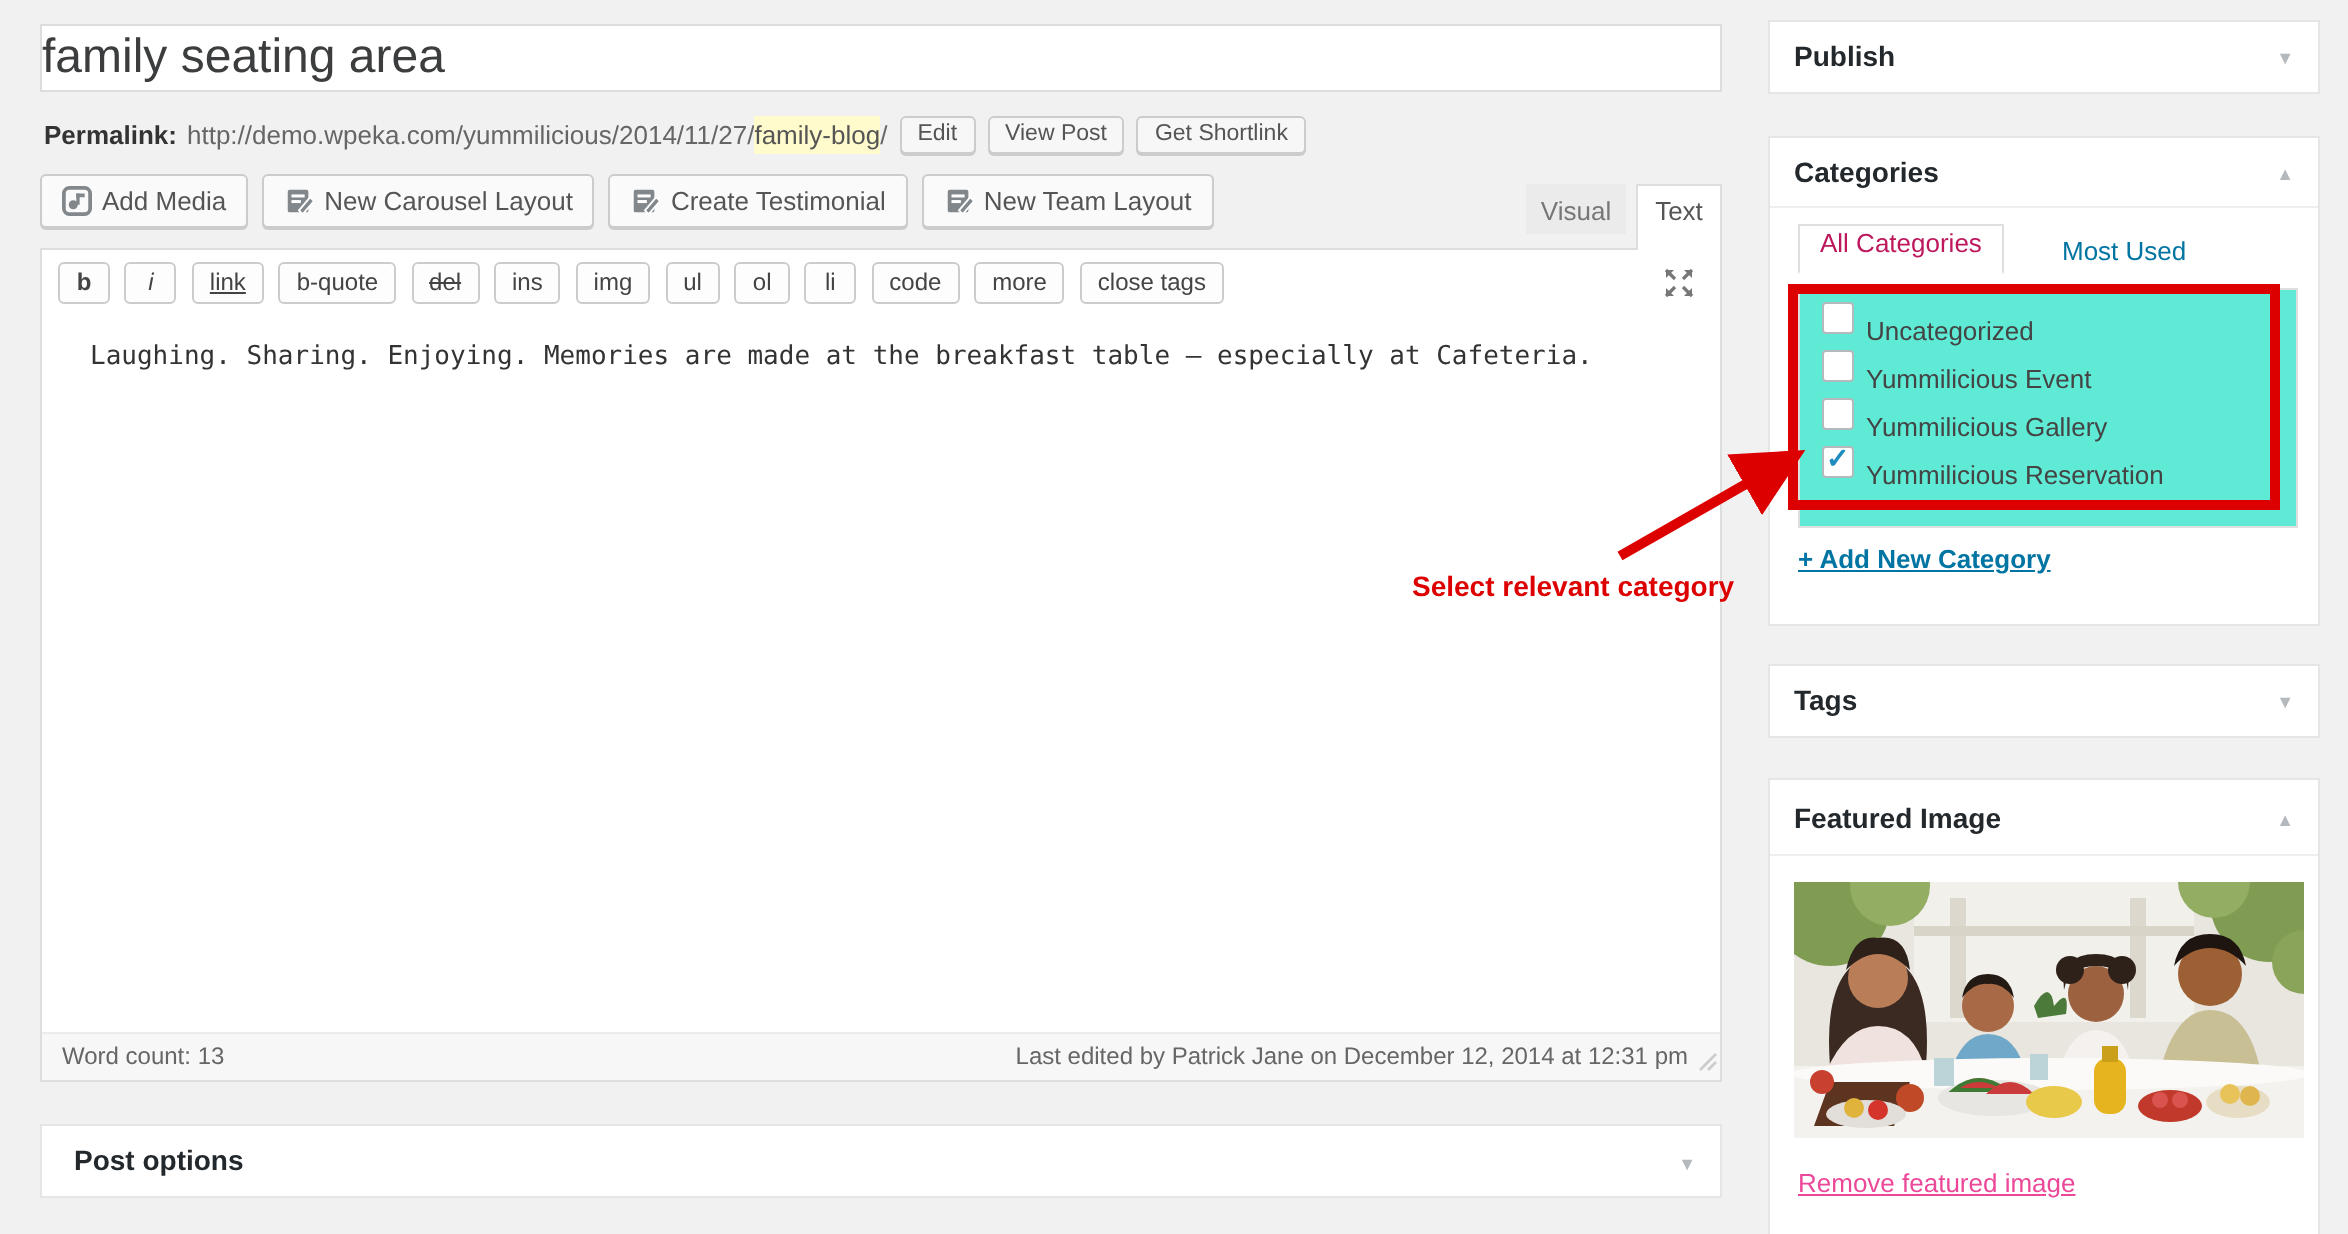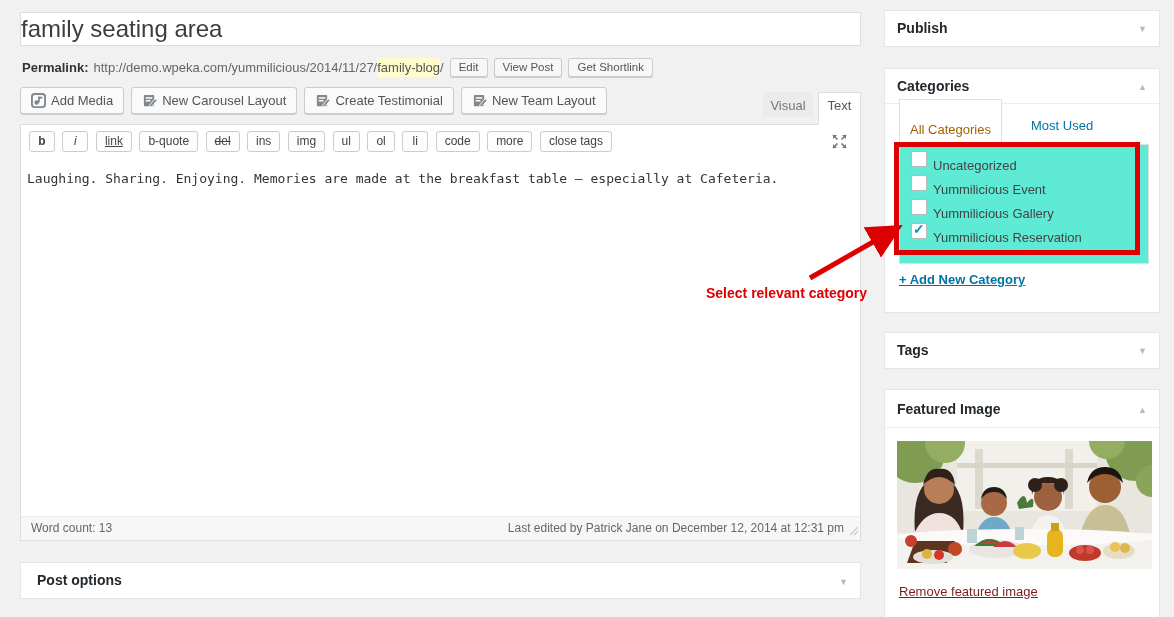--- a/index.html
+++ b/index.html
@@ -74,21 +74,21 @@
   }
   .qt-b { font-weight:bold; }
   .qt-i { font-style:italic; }
   .qt-link { text-decoration:underline; }
   .qt-del { text-decoration:line-through; }
   #fullscreen-icon { position:absolute; right:12px; top:8px; cursor:pointer; }
   #editor-textarea {
     position:absolute; left:0; top:34px; width:839px; height:357px;
     border:none; outline:none; resize:none;
     font-family:"DejaVu Sans Mono", monospace;
-    font-size:13px; color:#333; padding:10px 6px; line-height:19px;
+    font-size:13px; color:#333; padding:10px 24px; line-height:19px;
     background:#fff;
   }
   #editor-statusbar {
     position:absolute; left:0; bottom:0; width:839px; height:24px;
     background:#f7f7f7; border-top:1px solid #ececec;
     font-size:12px; color:#666;
   }
   #word-count { position:absolute; left:10px; top:4px; }
   #last-edited { position:absolute; right:16px; top:4px; }
   #resize-handle { position:absolute; right:1px; bottom:1px; cursor:nwse-resize; }
@@ -111,23 +111,23 @@
   .toggle {
     position:absolute; right:12px; top:13px;
     font-size:9px; color:#b4b9be; cursor:pointer;
   }
   #publish-panel { top:10px; height:37px; }
   #tags-panel { top:332px; height:37px; }
 
   #categories-panel { top:68px; height:245px; }
   #categories-panel .panel-header { border-bottom:1px solid #eee; }
   #tab-all-categories {
-    position:absolute; left:14px; top:30px; z-index:2;
+    position:absolute; left:14px; top:43px; z-index:2;
     background:#fff; border:1px solid #dfdfdf; border-bottom-color:#fff;
-    padding:22px 10px 7px; font-size:13px; color:#a16207; cursor:pointer;
+    padding:1px 10px 7px; font-size:13px; color:#be185d; cursor:pointer;
   }
   #tab-most-used {
     position:absolute; left:146px; top:49px;
     font-size:13px; color:#0074a2; cursor:pointer; text-decoration:none;
   }
   #category-list-box {
     position:absolute; left:14px; top:75px; width:250px; height:120px;
     border:1px solid #dfdfdf; background:#5eead4; z-index:1;padding-left:28px;
   }
   .cat-row { position:absolute; left:0; width:100%; height:24px; }
@@ -150,21 +150,21 @@
     text-decoration:underline; cursor:pointer;
   }
 
   #featured-panel { top:389px; height:229px; }
   #featured-panel .panel-header { height:38px; border-bottom:1px solid #eee; }
   #featured-panel .panel-header .panel-title { line-height:38px; }
   #featured-panel .toggle { top:15px; }
   #featured-image { position:absolute; left:12px; top:51px; width:255px; height:128px; cursor:pointer; }
   #remove-featured {
     position:absolute; left:14px; top:194px;
-    font-size:13px; color:#7f1d1d; text-decoration:underline; cursor:pointer;
+    font-size:13px; color:#ec4899; text-decoration:underline; cursor:pointer;
   }
 
   
   #annotation-box {
     left:894px; top:142px; width:246px; height:113px;
     border:5px solid #dd0000; z-index:6; pointer-events:none;
   }
   #annotation-arrow { left:778px; top:212px; z-index:6; pointer-events:none; }
   #annotation-label {
     left:706px; top:285px; width:170px;

